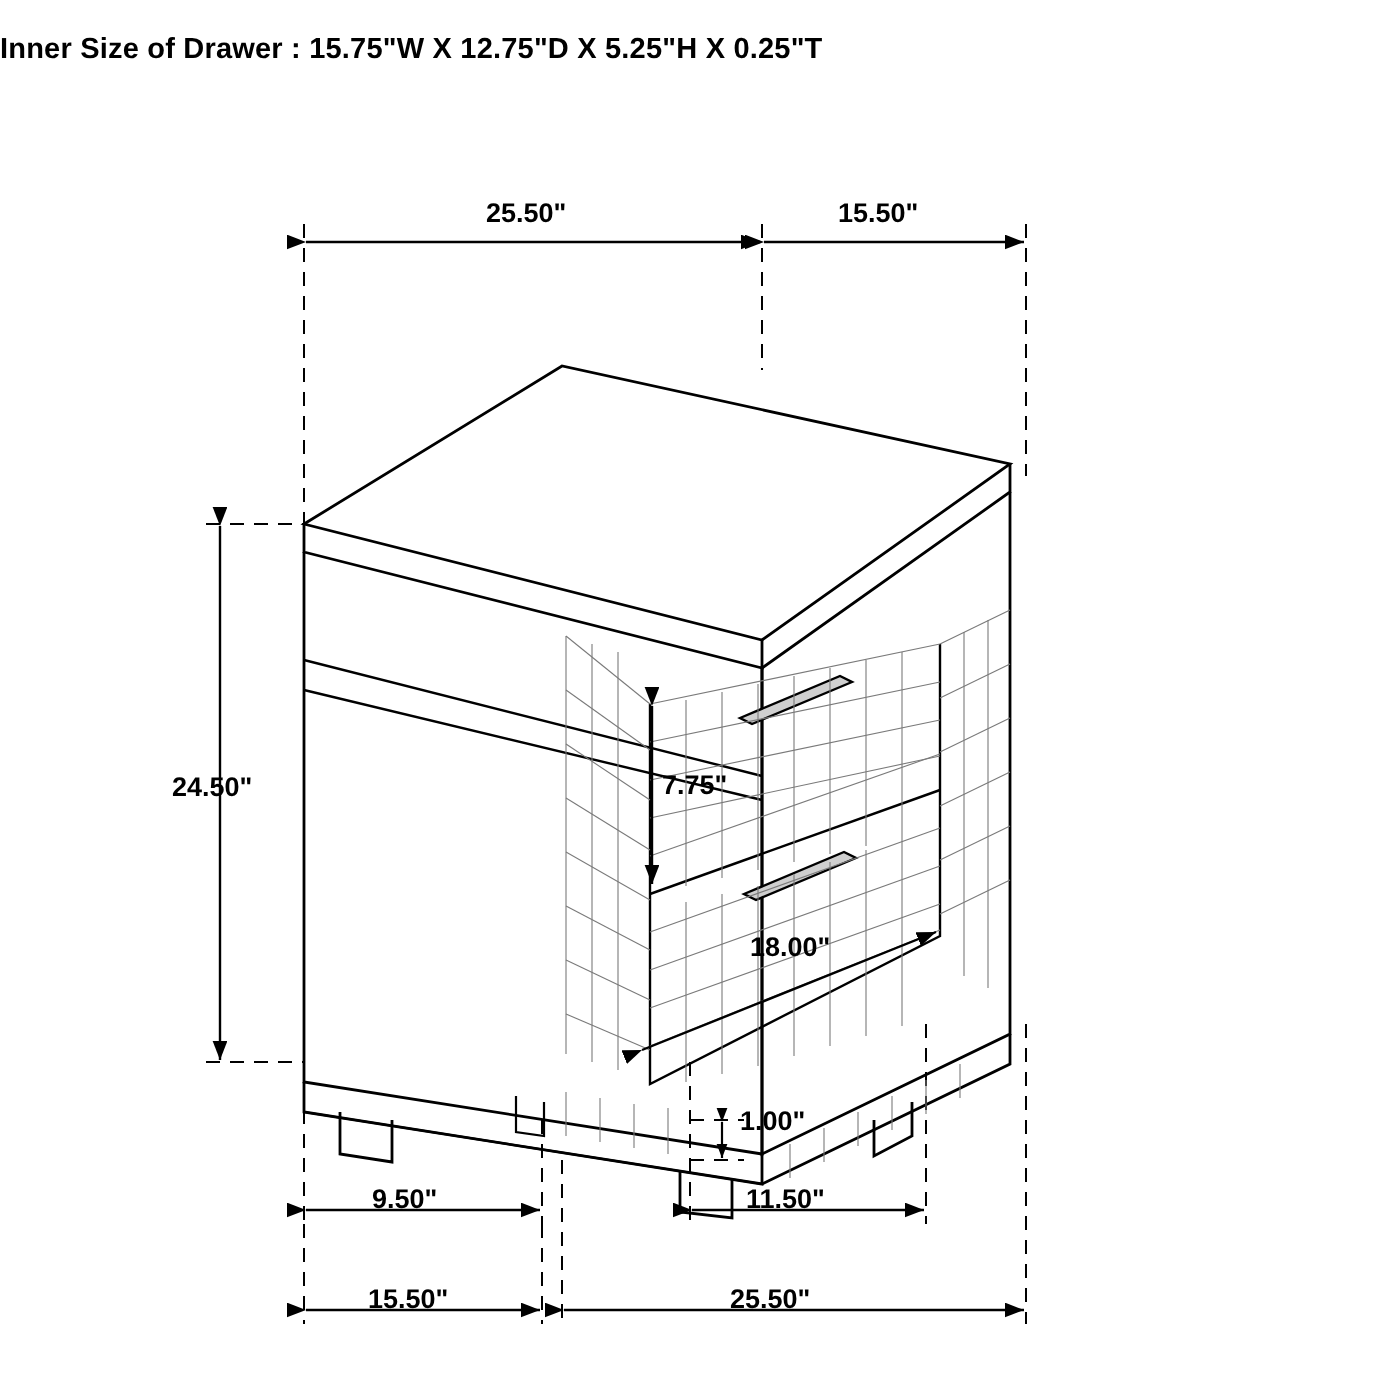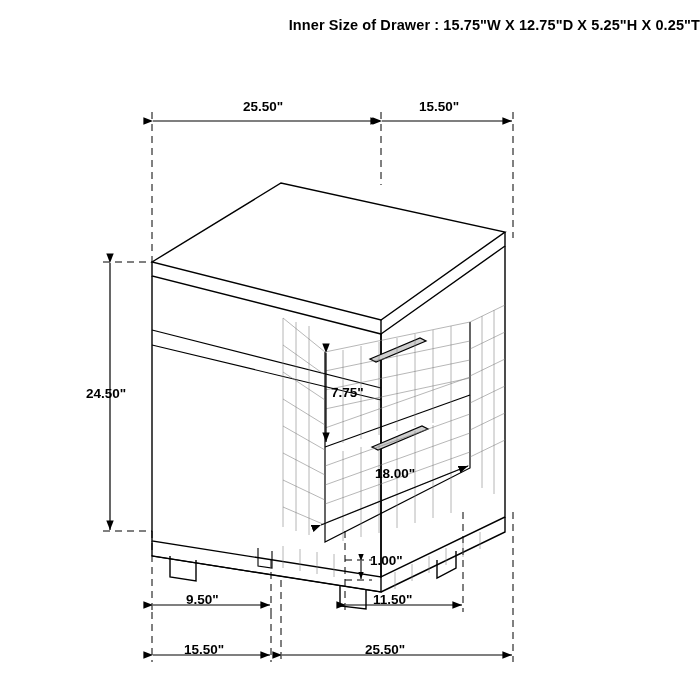--- a/index.html
+++ b/index.html
@@ -19,21 +19,21 @@
     position: absolute;
     left: 0; top: 0;
     width: 700px;
     height: 700px;
   }
   .title {
     position: absolute;
     left: 0;
     top: 17px;
     width: 700px;
-    text-align: right;
+    text-align: left;
     font-size: 14.5px;
     font-weight: bold;
     letter-spacing: 0.1px;
   }
   svg.diagram {
     position: absolute;
     left: 0;
     top: 0;
     width: 700px;
     height: 700px;

